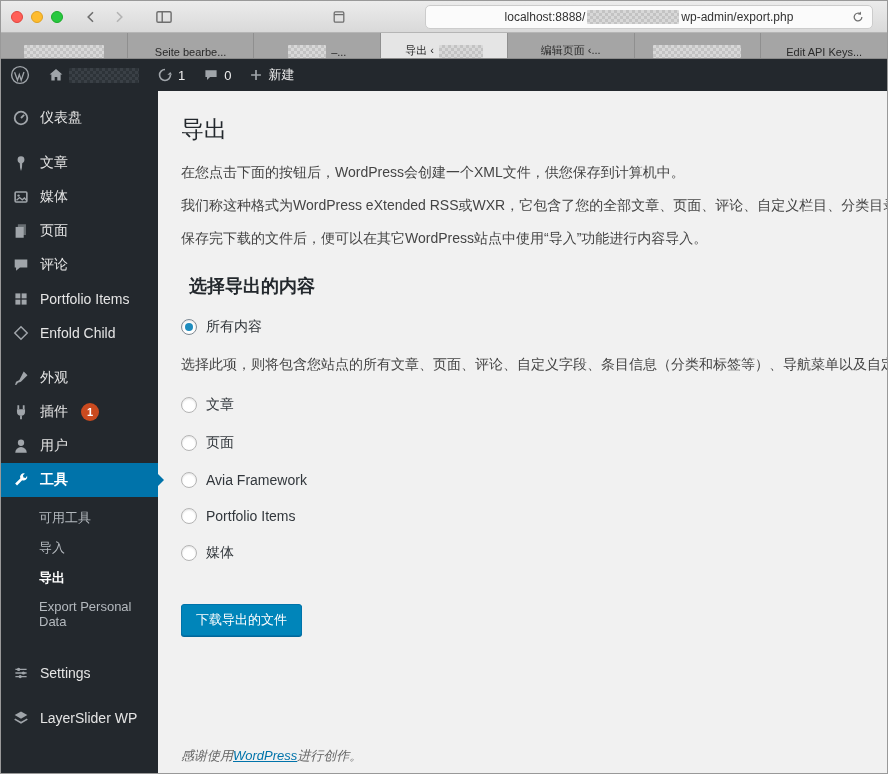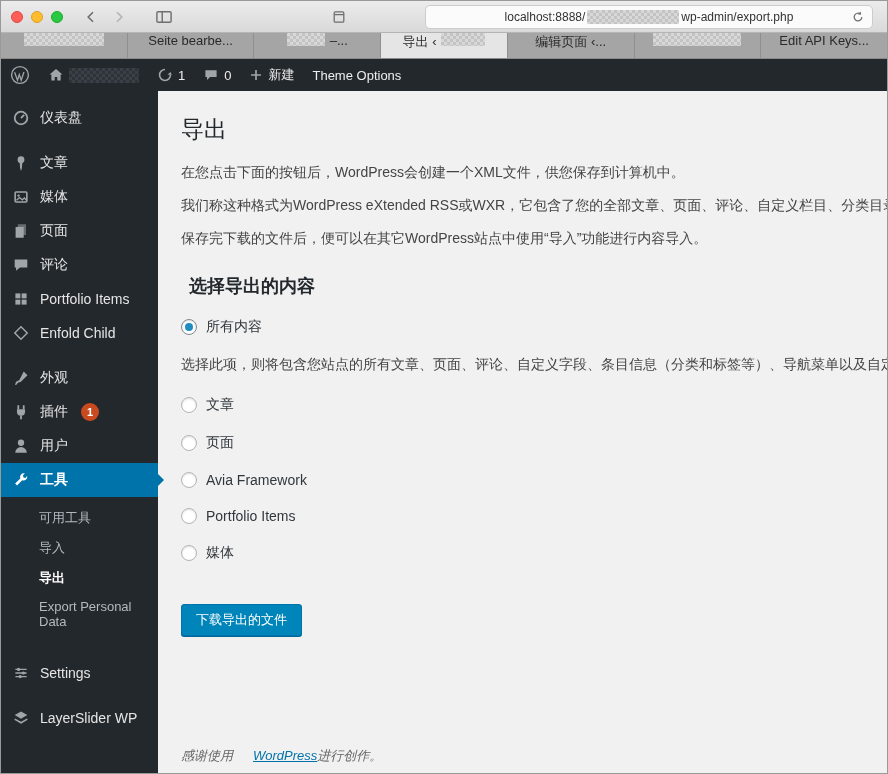--- a/index.html
+++ b/index.html
@@ -26,21 +26,21 @@
       linear-gradient(45deg,#c3c3c3 25%,#d8d8d8 25%,#d8d8d8 75%,#c3c3c3 75%);
     background-size:6px 6px; background-position:0 0,3px 3px; }
   .blur-dark {
     background-image:
       linear-gradient(45deg,#3a4046 25%,transparent 25%,transparent 75%,#3a4046 75%),
       linear-gradient(45deg,#3a4046 25%,#2d3338 25%,#2d3338 75%,#3a4046 75%); }
   .blur-tab { height:13px; }
 
   
   .tabbar { height:26px; display:flex; background:#a9a9a9; border-bottom:1px solid #8a8a8a; }
-  .tab { flex:1; min-width:0; border-right:1px solid #8f8f8f; background:#a5a5a5; display:flex; align-items:flex-start; justify-content:center; gap:5px; font-size:13px; color:#2a2a2a; overflow:hidden; white-space:nowrap; }
+  .tab { flex:1; min-width:0; border-right:1px solid #8f8f8f; background:#a5a5a5; display:flex; align-items:flex-end; justify-content:center; gap:5px; font-size:11px; color:#2a2a2a; overflow:hidden; white-space:nowrap; }
   .tab:last-child { border-right:none; }
   .tab.active { background:#e5e5e5; }
 
   
   .adminbar { height:32px; background:#23282d; display:flex; align-items:center; font-size:13px; color:#eee; }
   .ab-item { display:flex; align-items:center; gap:5px; padding:0 9px; height:100%; cursor:pointer; }
   .ab-icon { color:#a0a5aa; display:flex; align-items:center; }
   .ab-item .ab-text { color:#eee; }
 
   
@@ -64,21 +64,21 @@
   .page-title { font-size:23px; font-weight:400; color:#23282d; padding:9px 0 4px; }
   .content p.body-text { font-size:14px; color:#444; margin:15px 0; white-space:nowrap; overflow:hidden; }
   .section-title { font-size:18px; font-weight:bold; color:#23282d; margin:26px 8px 6px; }
   .option { display:flex; align-items:center; gap:9px; margin:20px 0; font-size:14px; color:#32373c; }
   .radio { width:16px; height:16px; border:1px solid #b4b4b4; border-radius:50%; background:#fff; box-shadow:inset 0 1px 2px rgba(0,0,0,.12); position:relative; flex-shrink:0; cursor:pointer; }
   .radio.checked { border-color:#7e8993; }
   .radio.checked::after { content:""; position:absolute; left:3px; top:3px; width:8px; height:8px; border-radius:50%; background:#1e8cbe; }
   .option-desc { font-size:14px; color:#444; margin:2px 0 22px 0; white-space:nowrap; overflow:hidden; }
   .btn-primary { display:inline-block; background:#0085ba; border:1px solid #0073aa; box-shadow:0 1px 0 #006799; color:#fff; font-size:13px; padding:6px 14px; border-radius:3px; margin-top:22px; cursor:pointer; font-family:"Liberation Sans", sans-serif; }
   .wp-footer { position:absolute; left:23px; bottom:10px; font-style:italic; font-size:13px; color:#666; }
-  .wp-footer a { color:#0073aa; text-decoration:underline; cursor:pointer;margin-left:20px; }
+  .wp-footer a { color:#0073aa; text-decoration:underline; cursor:pointer; }
 </style>
 </head>
 <body>
 
 <div class="screen">
 
   <div class="chrome">
     <div class="lights">
       <span class="light red"></span>
       <span class="light yellow"></span>
@@ -180,23 +180,20 @@
       <span class="ab-text">0</span>
     </div>
     <div class="ab-item">
       <span class="ab-icon">
         <svg width="14" height="14" viewBox="0 0 20 20">
             <path d="M10 3v14M3 10h14" stroke="currentColor" stroke-width="2.4"></path>
           </svg>
       </span>
       <span class="ab-text">新建</span>
     </div>
-    <div class="ab-item">
-      <span class="ab-text">Theme Options</span>
-    </div>
   </div>
 
   <div class="wp-body">
 
     <aside class="sidebar">
 
       <div class="menu-item">
         <span class="mi-icon">
           <svg width="18" height="18" viewBox="0 0 20 20">
               <circle cx="10" cy="10" r="7" fill="none" stroke="currentColor" stroke-width="2"></circle>

